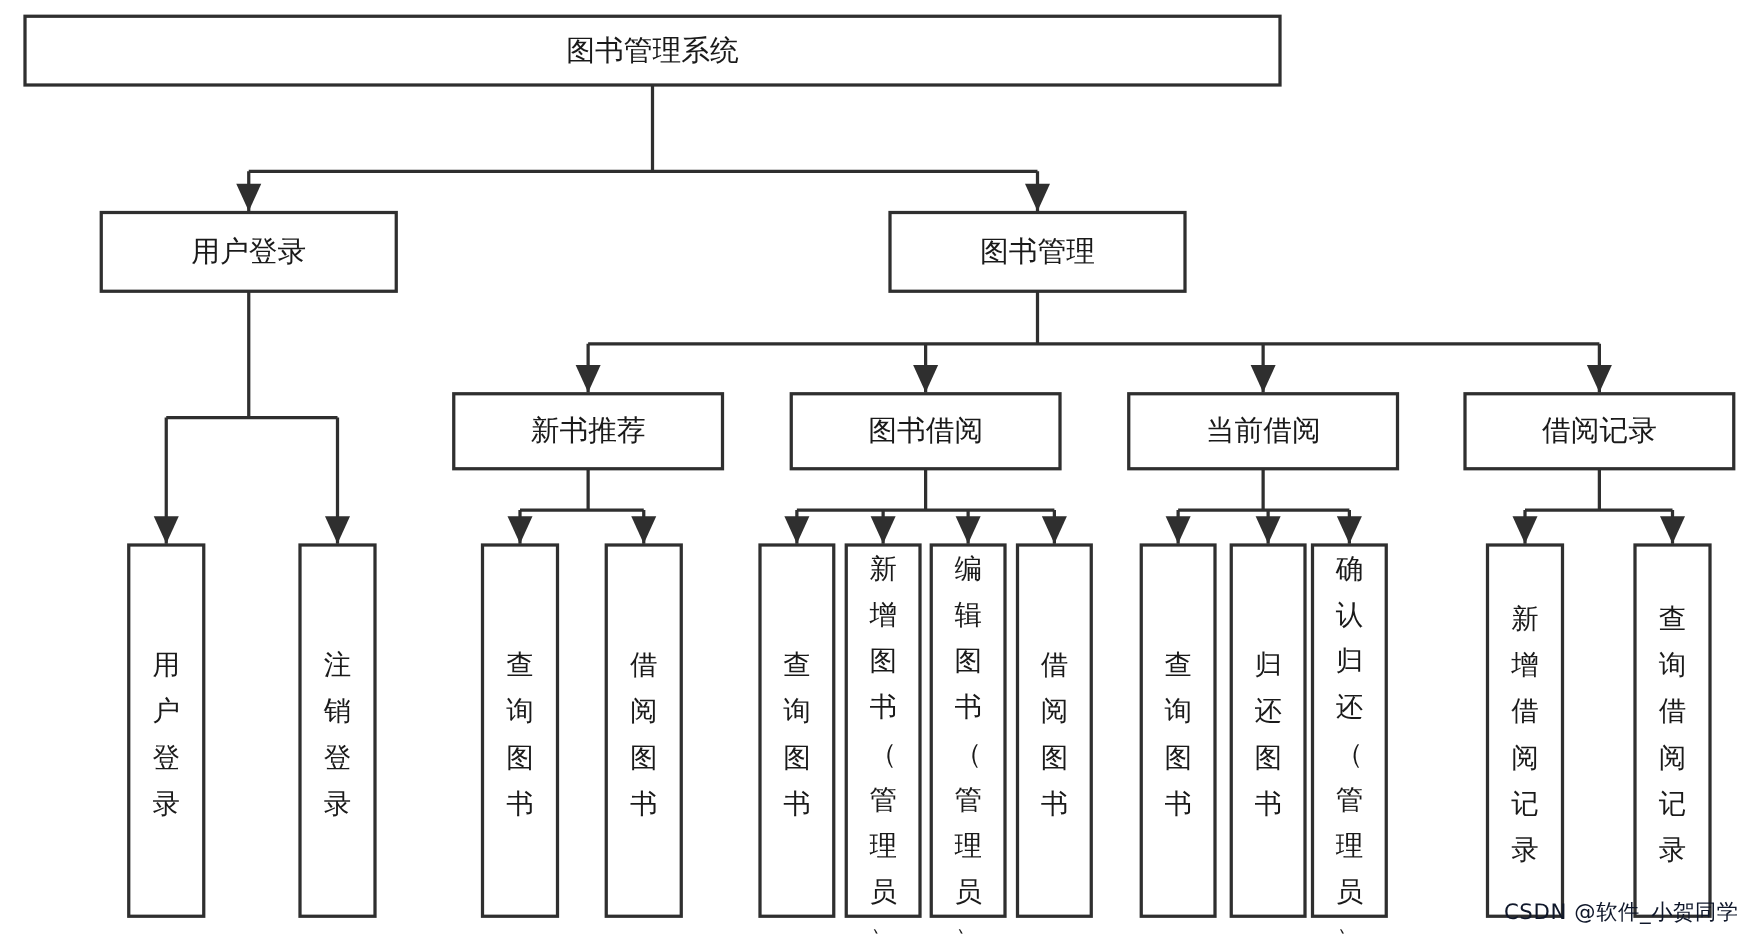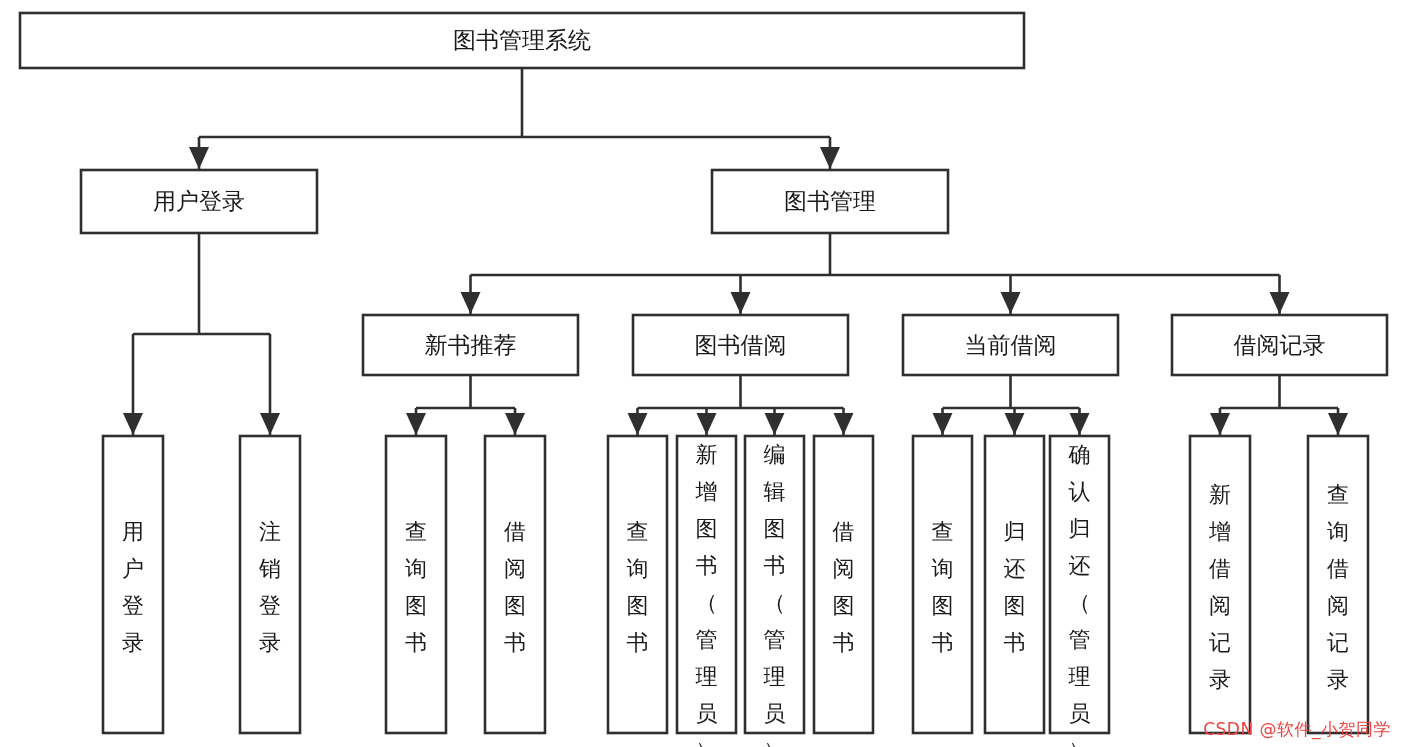--- a/index.html
+++ b/index.html
@@ -51,21 +51,21 @@
   .arrow-head {
     fill: #2f2f2f;
     stroke: none;
   }
   .watermark {
     position: absolute;
     right: 14px;
     bottom: 6px;
     font-family: "DejaVu Sans", "Liberation Sans", sans-serif;
     font-size: 17px;
-    color: #ef4444;
+    color: #0f172a;
     white-space: nowrap;
     letter-spacing: 0.5px;
     user-select: none;
   }
 </style>
 </head>
 <body>
 
 <div id="canvas">
 

